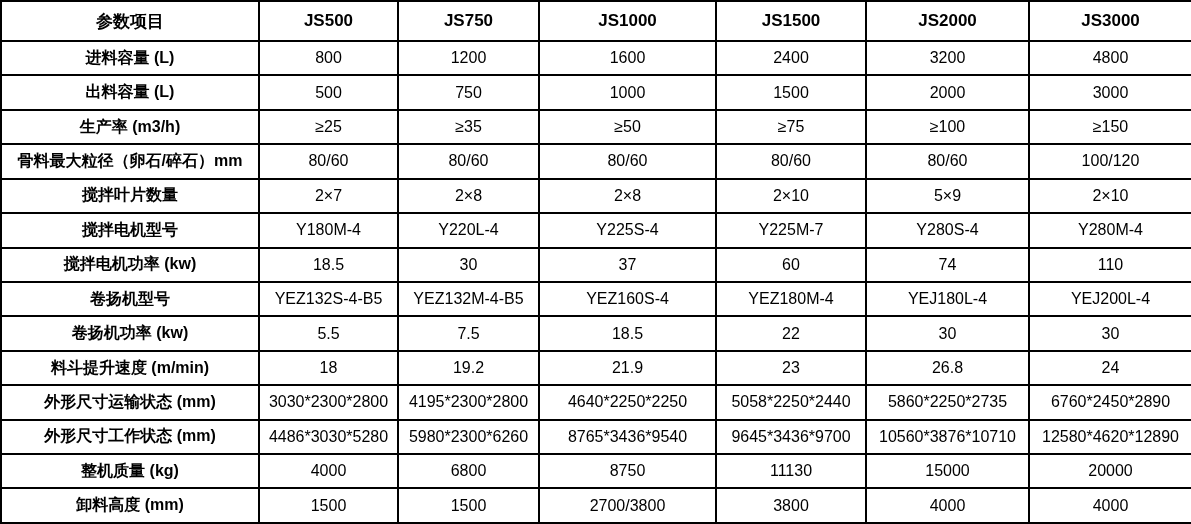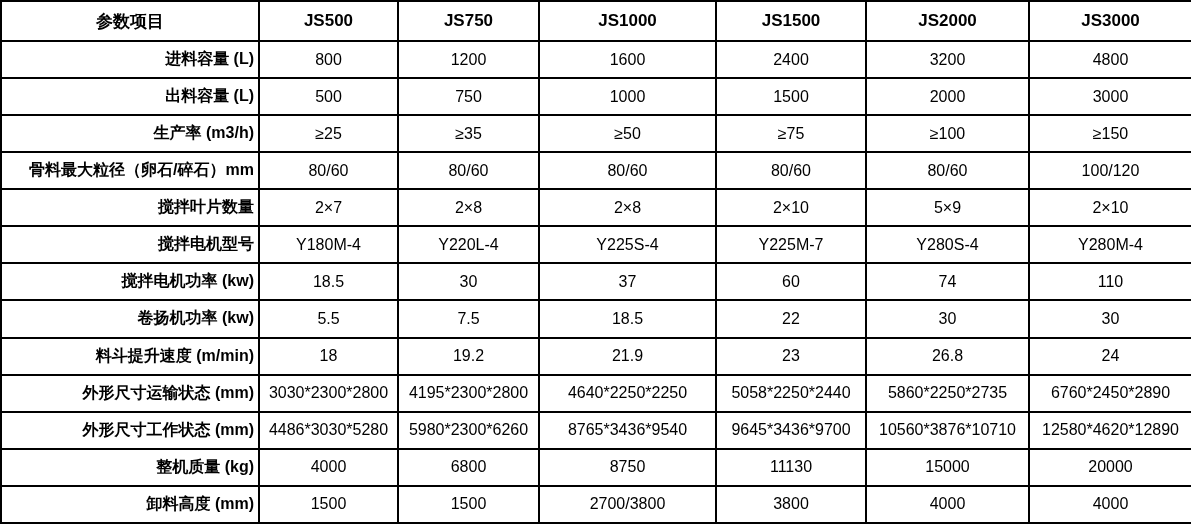--- a/index.html
+++ b/index.html
@@ -34,21 +34,20 @@
     font-weight: bold;
     font-size: 17px;
     height: 38px;
   }
   table.spec-table tbody tr {
     height: 30px;
   }
   table.spec-table tbody th.rowlabel {
     font-weight: bold;
     font-size: 16px;
-    text-align: right;
   }
   table.spec-table tbody td {
     font-weight: normal;
     font-size: 16px;
   }
 </style>
 </head>
 <body>
 
 <div class="table-wrap">
@@ -131,20 +130,29 @@
         <tr>
           <th class="rowlabel">搅拌电机功率 (kw)</th>
           <td>18.5</td>
           <td>30</td>
           <td>37</td>
           <td>60</td>
           <td>74</td>
           <td>110</td>
         </tr>
         <tr>
+          <th class="rowlabel">卷扬机型号</th>
+          <td>YEZ132S-4-B5</td>
+          <td>YEZ132M-4-B5</td>
+          <td>YEZ160S-4</td>
+          <td>YEZ180M-4</td>
+          <td>YEJ180L-4</td>
+          <td>YEJ200L-4</td>
+        </tr>
+        <tr>
           <th class="rowlabel">卷扬机功率 (kw)</th>
           <td>5.5</td>
           <td>7.5</td>
           <td>18.5</td>
           <td>22</td>
           <td>30</td>
           <td>30</td>
         </tr>
         <tr>
           <th class="rowlabel">料斗提升速度 (m/min)</th>

